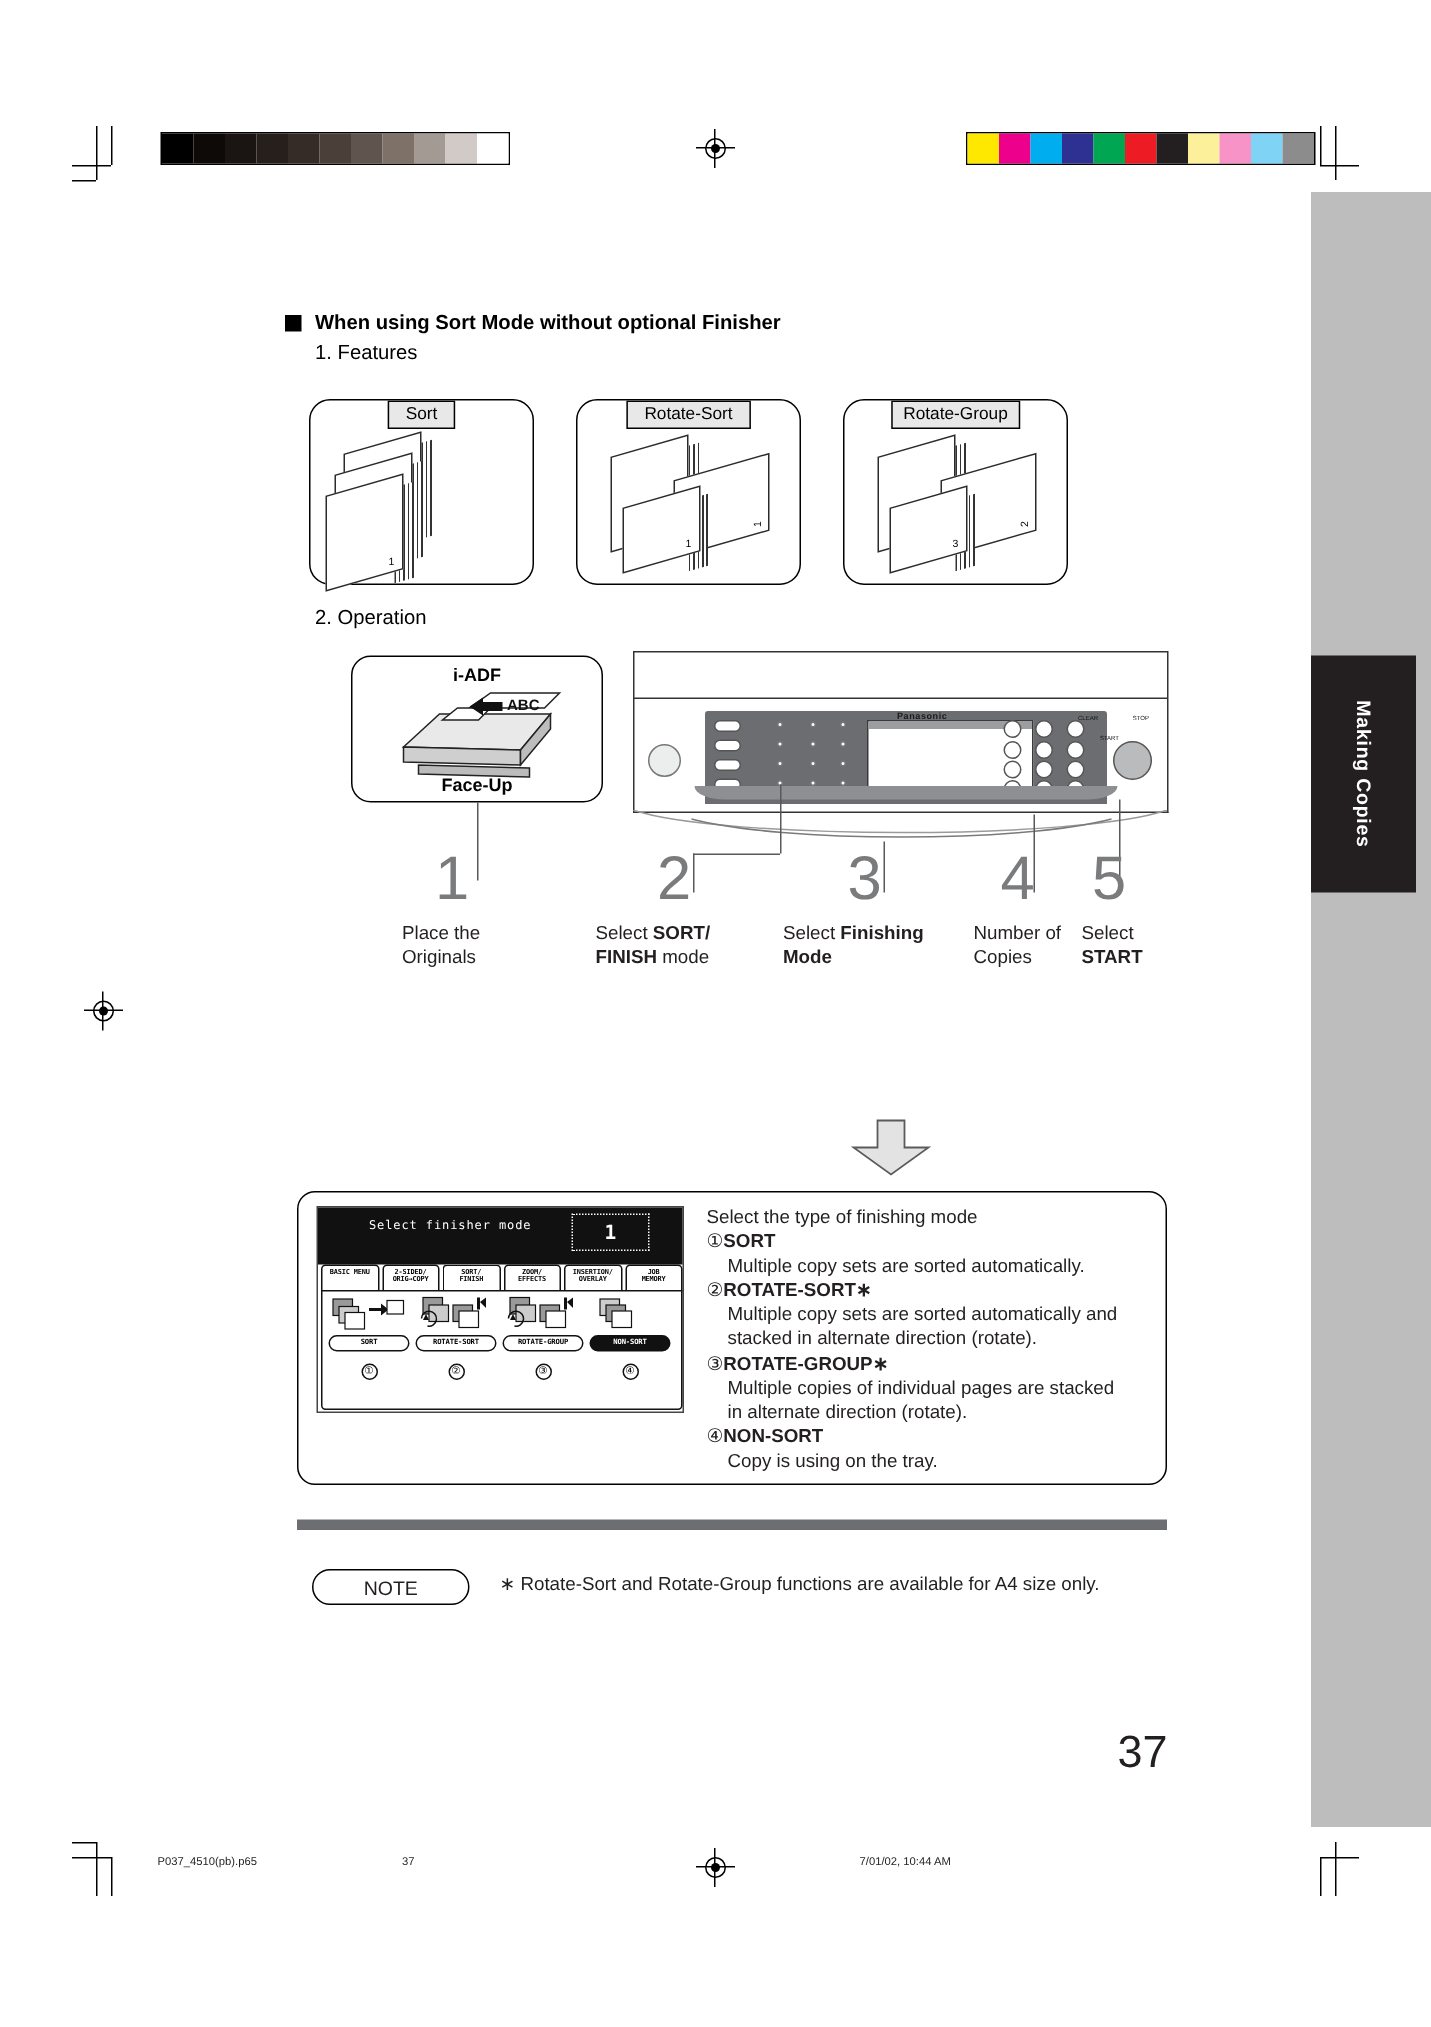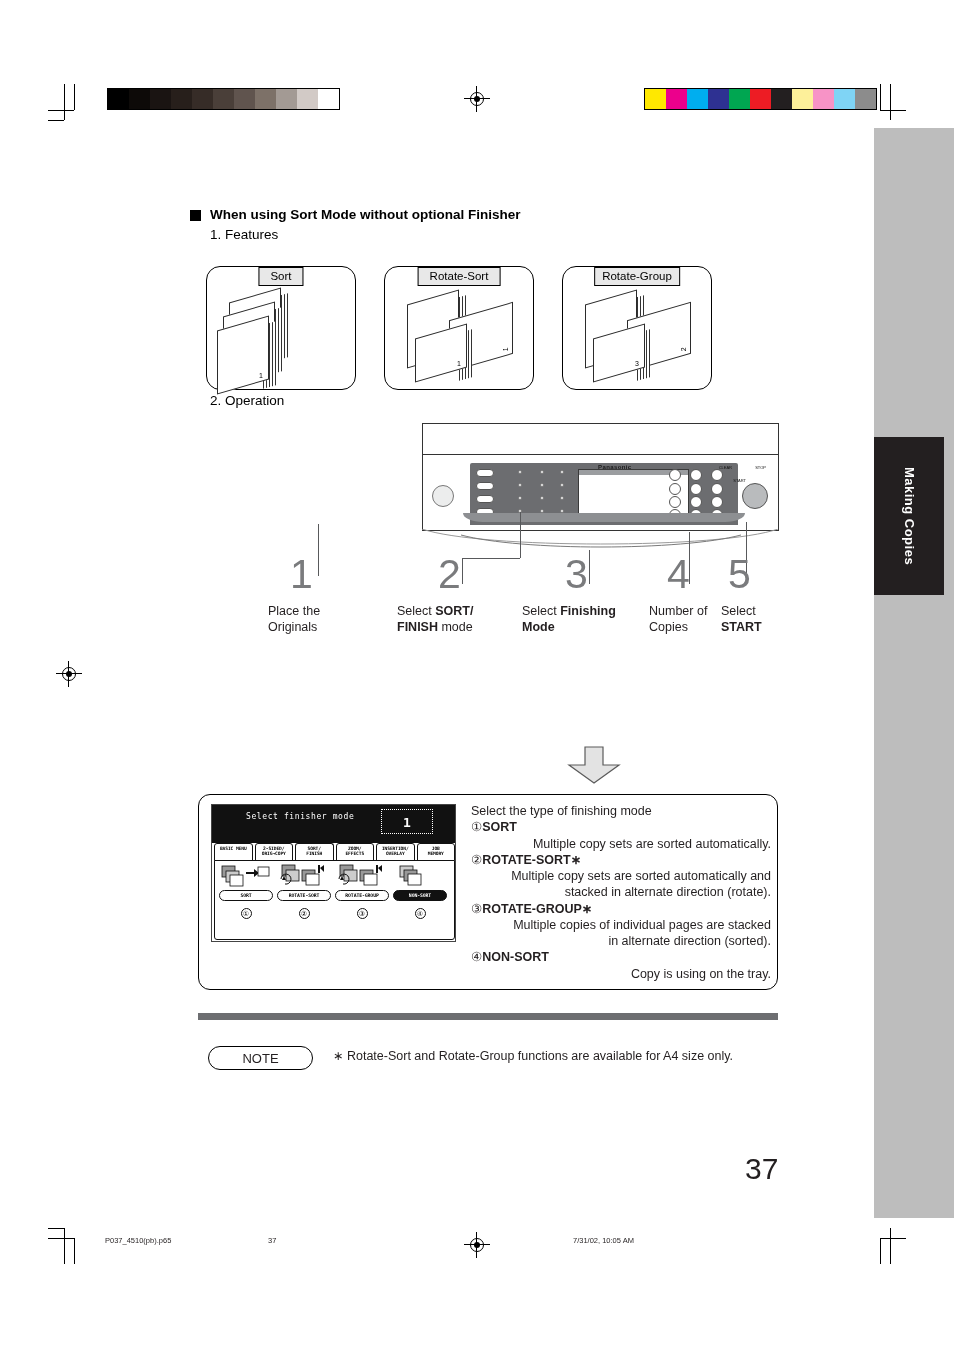--- a/index.html
+++ b/index.html
@@ -242,21 +242,21 @@
     line-height:10px; text-align:center; font-family:"Liberation Sans",sans-serif;
   }
   .dtext {
     position:absolute; left:272px; top:8px; width:300px;
     font-size:12.5px; color:#231f20; line-height:1.30;
     font-family:"Liberation Sans", sans-serif;
   }
   .dtext .lead { margin:0 0 0 0; }
   .dtext .item { margin:0; font-weight:bold; }
   .dtext .item .cir { font-weight:normal; }
-  .dtext .desc { margin:0 0 0 14px;text-align:right; }
+  .dtext .desc { margin:0 0 0 14px; }
 
   
   .rule {
     position:absolute; left:8px; top:823px; width:580px; height:7px; background:#6d6e71;
   }
   .note-wrap { position:absolute; left:8px; top:856px; width:580px; }
   .note-pill {
     position:absolute; left:10px; top:0; width:105px; height:24px;
     border:1px solid #000; border-radius:12px; background:#fff;
     text-align:center; line-height:23px; font-size:13px; color:#231f20;
@@ -402,24 +402,42 @@
               <span class="num">2</span>
             </div>
           <div class="edge" style="left:52px;top:38px;width:13px;height:48px;"></div>
           <div class="sheet" style="left:8px;top:38px;height:44px;">
               <span class="num">3</span>
             </div>
         </div>
       </div>
     </div>
 
-    <div class="step-label" style="margin-top:3px;">2. Operation</div>
+    <div class="step-label" style="margin-top:14px;">2. Operation</div>
 
     <div class="oprow">
 
+      <div class="adfbox">
+        <div class="cap-top">i-ADF</div>
+        <div class="cap-bot">Face-Up</div>
+        <svg width="168" height="70" style="position:absolute;left:0;top:20px;">
+          <g stroke="#222" stroke-width="1" fill="none">
+            <polygon points="34,40 58,18 132,18 112,42" fill="#e9e9e9"></polygon>
+            <polygon points="34,40 34,50 112,52 112,42" fill="#cfcfcf"></polygon>
+            <polygon points="112,42 132,18 132,28 112,52" fill="#bdbdbd"></polygon>
+            <polygon points="44,52 44,58 118,60 118,54" fill="#bbb"></polygon>
+            <polygon points="78,14 128,14 138,4 92,4" fill="#fff"></polygon>
+            <polygon points="60,22 84,22 92,14 70,14" fill="#fff"></polygon>
+          </g>
+          <g transform="translate(78,6)">
+            <polygon points="0,7 9,1 9,4 22,4 22,10 9,10 9,13" fill="#111"></polygon>
+          </g>
+          <text x="103" y="15" font-family="Liberation Sans, sans-serif" font-size="10" font-weight="bold" fill="#111">ABC</text>
+        </svg>
+      </div>
 
       <div class="panelbox">
         <div class="panel-top"></div>
         <div class="panel-body">
           <div class="panel-dark">
             <div class="brandtxt">Panasonic</div>
             <div class="lcd-screen">
               <div class="lcd-top"></div>
             </div>
             <div class="leftkeys">
@@ -614,34 +632,34 @@
 
         <p class="item"><span class="cir">①</span><span>SORT</span><span></span></p>
         <p class="desc">Multiple copy sets are sorted automatically.</p>
 
         <p class="item"><span class="cir">②</span><span>ROTATE-SORT</span><span>∗</span></p>
         <p class="desc">Multiple copy sets are sorted automatically and</p>
         <p class="desc">stacked in alternate direction (rotate).</p>
 
         <p class="item"><span class="cir">③</span><span>ROTATE-GROUP</span><span>∗</span></p>
         <p class="desc">Multiple copies of individual pages are stacked</p>
-        <p class="desc">in alternate direction (sorted).</p>
+        <p class="desc">in alternate direction (rotate).</p>
 
         <p class="item"><span class="cir">④</span><span>NON-SORT</span><span></span></p>
         <p class="desc">Copy is using on the tray.</p>
       </div>
     </div>
 
     <div class="rule"></div>
     <div class="note-wrap">
       <div class="note-pill">NOTE</div>
       <div class="note-txt">∗ Rotate-Sort and Rotate-Group functions are available for A4 size only.</div>
     </div>
 
   </div>
 
   <div class="pagenum">37</div>
 
   <div class="footer" style="left:105px;top:1236px;">P037_4510(pb).p65</div>
   <div class="footer" style="left:268px;top:1236px;">37</div>
-  <div class="footer" style="left:573px;top:1236px;">7/31/02, 10:05 AM</div>
+  <div class="footer" style="left:573px;top:1236px;">7/01/02, 10:44 AM</div>
 
 </div>
 
 </body></html>

